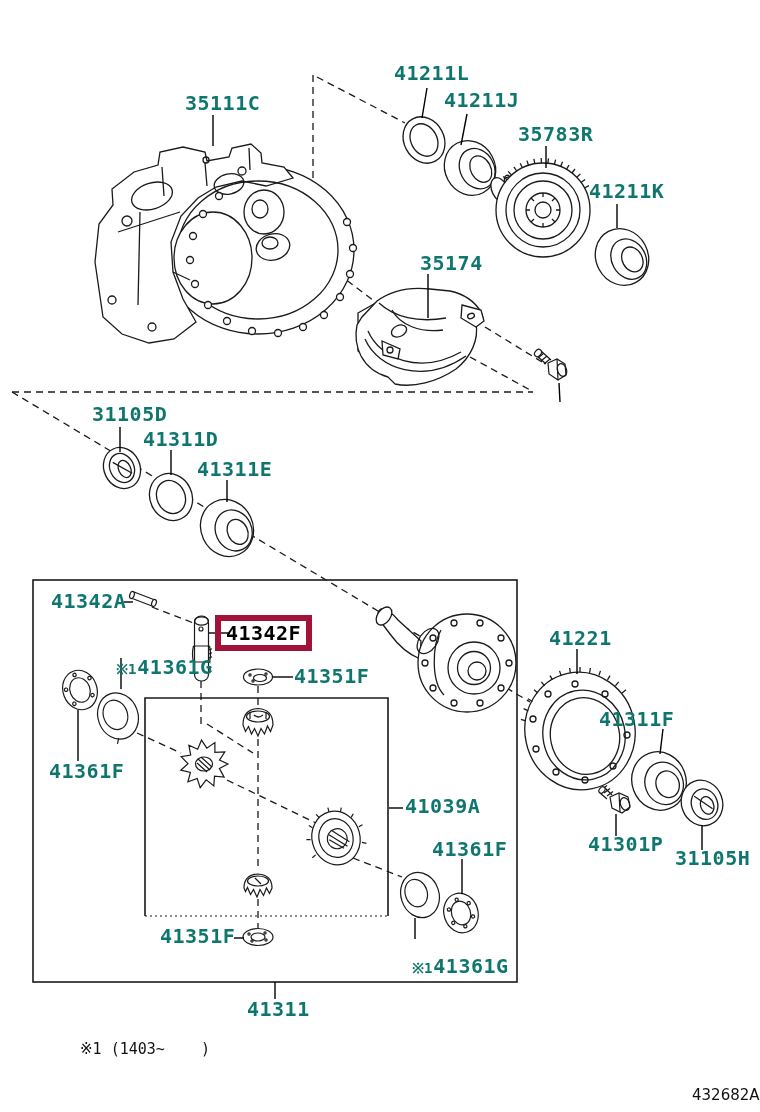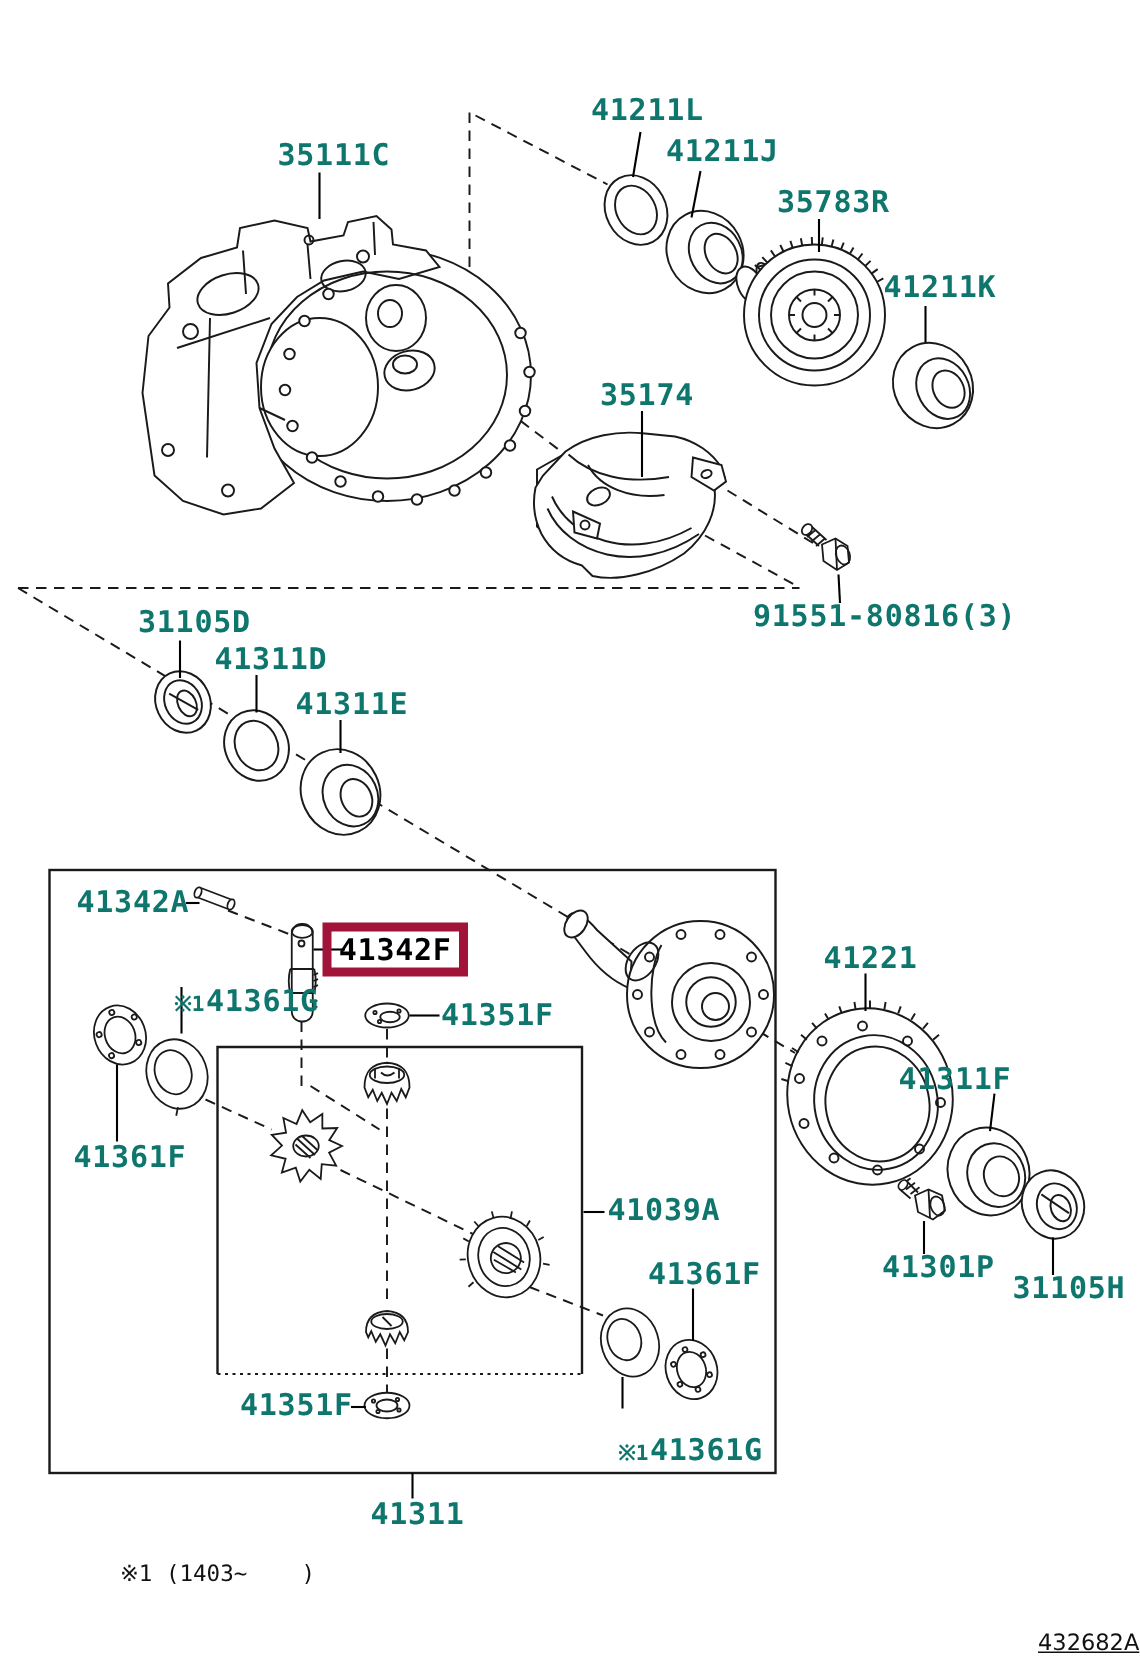--- a/index.html
+++ b/index.html
@@ -7,21 +7,21 @@
          font-family:"DejaVu Sans Mono","DejaVu Sans",monospace;}
   svg.art{position:absolute;left:0;top:0;}
   .lbl{position:absolute;font:700 20px "DejaVu Sans Mono",monospace;color:#0f766e;
        letter-spacing:.5px;white-space:pre;line-height:20px;}
   .lbl .pre{font-size:14px;letter-spacing:0;margin-right:1px;}
   .hl{position:absolute;width:85px;height:24px;border:6px solid #A21339;
       display:flex;align-items:center;justify-content:center;
       font:700 20px "DejaVu Sans Mono",monospace;letter-spacing:.5px;color:#000;}
   .foot{position:absolute;font:400 15px "DejaVu Sans Mono","DejaVu Sans",monospace;
         color:#111;white-space:pre;margin-left:35px;}
-  .docnum{position:absolute;font:400 15px "DejaVu Sans",sans-serif;color:#111;text-decoration:underline;}
+  .docnum{position:absolute;font:400 15px "DejaVu Sans",sans-serif;color:#111;}
 </style>
 </head>
 <body>
 
 <div class="stage">
 
   <svg class="art" width="760" height="1112" viewBox="0 0 760 1112">
 
     <g stroke="#1a1a1a" fill="none" stroke-width="1.6">
       <rect x="33" y="580" width="484" height="402"></rect>
@@ -326,22 +326,21 @@
       <path d="M234,938 H244"></path>
       <path d="M275,982 V999"></path>
     </g>
   </svg>
 
   <div class="lbl" style="left:185px;top:93px">35111C</div>
   <div class="lbl" style="left:394px;top:63px">41211L</div>
   <div class="lbl" style="left:444px;top:90px">41211J</div>
   <div class="lbl" style="left:518px;top:124px">35783R</div>
   <div class="lbl" style="left:589px;top:181px">41211K</div>
-  <div class="lbl" style="left:400px;top:253px">35174</div>
-  <div class="lbl" style="left:502px;top:400px">91551-80816(3)</div>
+  <div class="lbl" style="left:420px;top:253px">35174</div>
   <div class="lbl" style="left:92px;top:404px">31105D</div>
   <div class="lbl" style="left:143px;top:429px">41311D</div>
   <div class="lbl" style="left:197px;top:459px">41311E</div>
   <div class="lbl" style="left:51px;top:591px">41342A</div>
 
   <div class="hl" style="left: 215px; top: 615px; border-color: rgb(162, 19, 57);">
     <span>41342F</span>
   </div>
 
   <div class="lbl" style="left:66px;top:637px">

